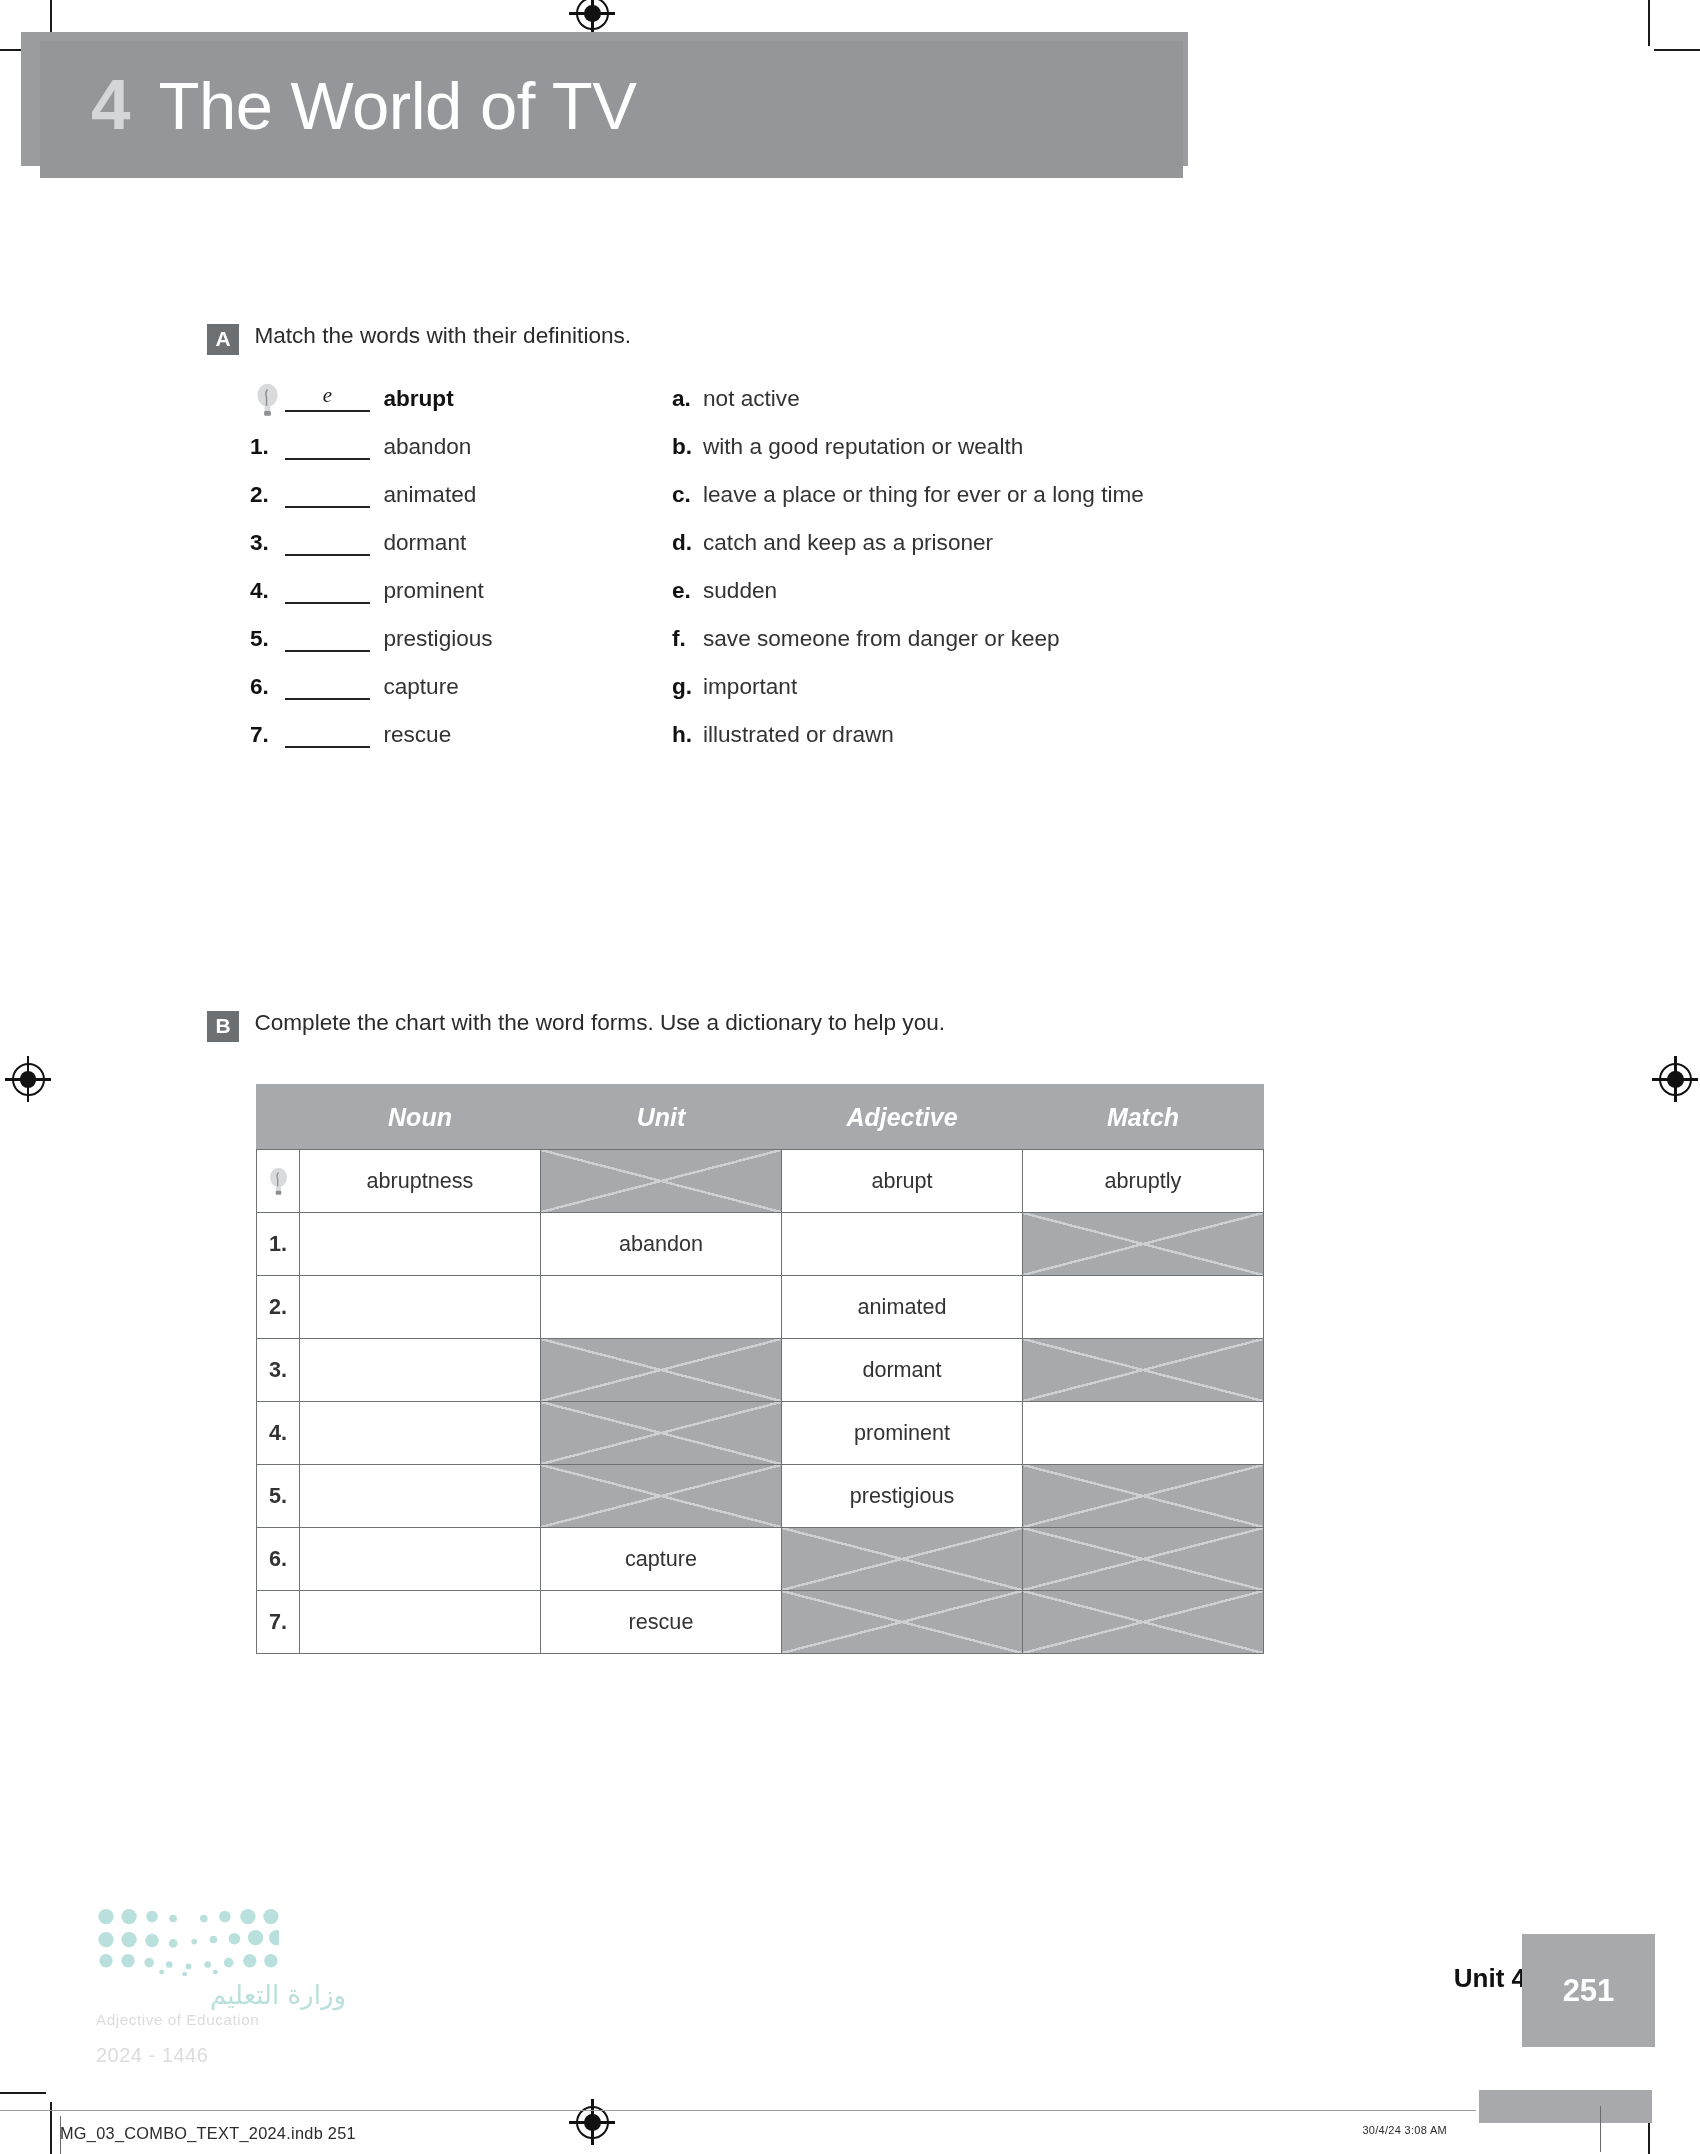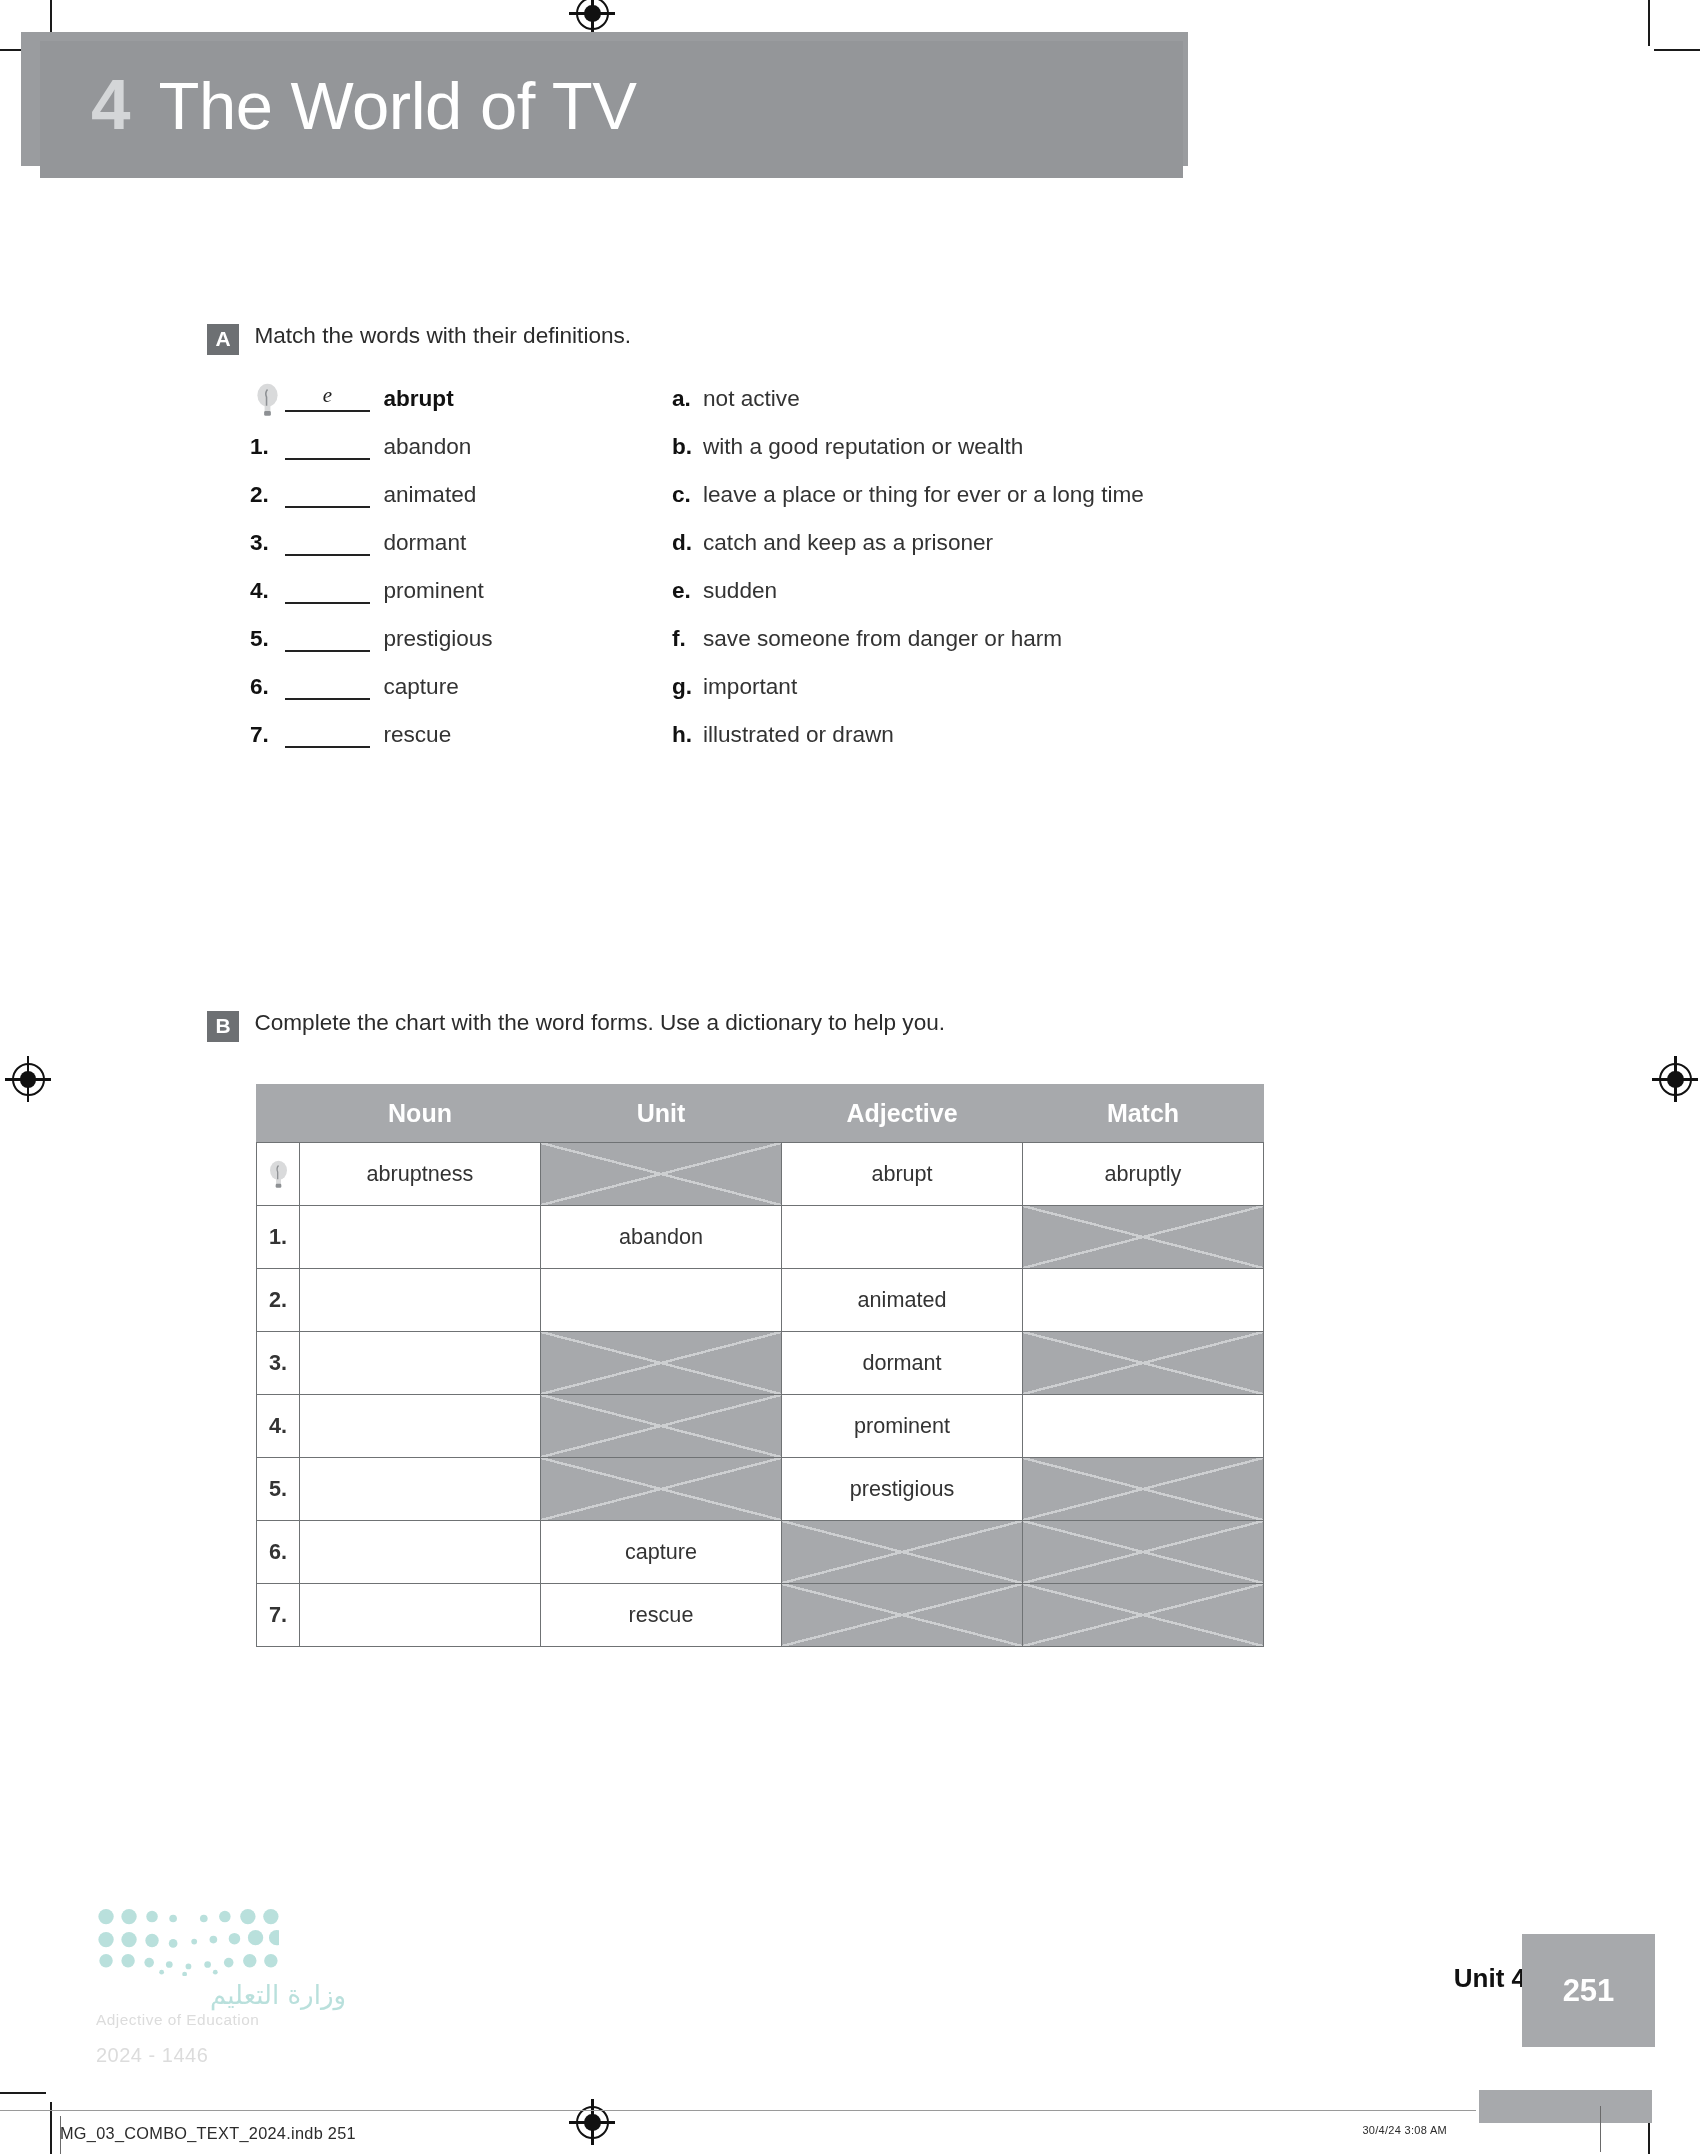--- a/index.html
+++ b/index.html
@@ -184,23 +184,24 @@
     vertical-align: middle;
     font-size: 21.6px;
     color: #333;
     padding: 0 5.8px;
   }
   .wf-table thead th {
     background: #a7a9ac;
     color: #ffffff;
     font-weight: 700;
     font-size: 25px;
-    height: 58px;
+    height: 65px;
     border-color: #a7a9ac;
     border-bottom-color: #6f7274;
+    font-style: italic;
   }
   .wf-table thead th.sep { border-left: 1.9px solid #ffffff; }
   .col-n   { width: 43px; }
   .col-w   { width: 241px; }
 
   .num-cell {
     font-weight: 700;
     font-size: 22px;
     color: #111;
     text-align: center;
@@ -406,21 +407,21 @@
     <div class="def-row">
       <span class="def-letter">d.</span>
       <span>catch and keep as a prisoner</span>
     </div>
     <div class="def-row">
       <span class="def-letter">e.</span>
       <span>sudden</span>
     </div>
     <div class="def-row">
       <span class="def-letter">f.</span>
-      <span>save someone from danger or harm</span>
+      <span>save someone from danger or keep</span>
     </div>
     <div class="def-row">
       <span class="def-letter">g.</span>
       <span>important</span>
     </div>
     <div class="def-row">
       <span class="def-letter">h.</span>
       <span>illustrated or drawn</span>
     </div>
   </div>

